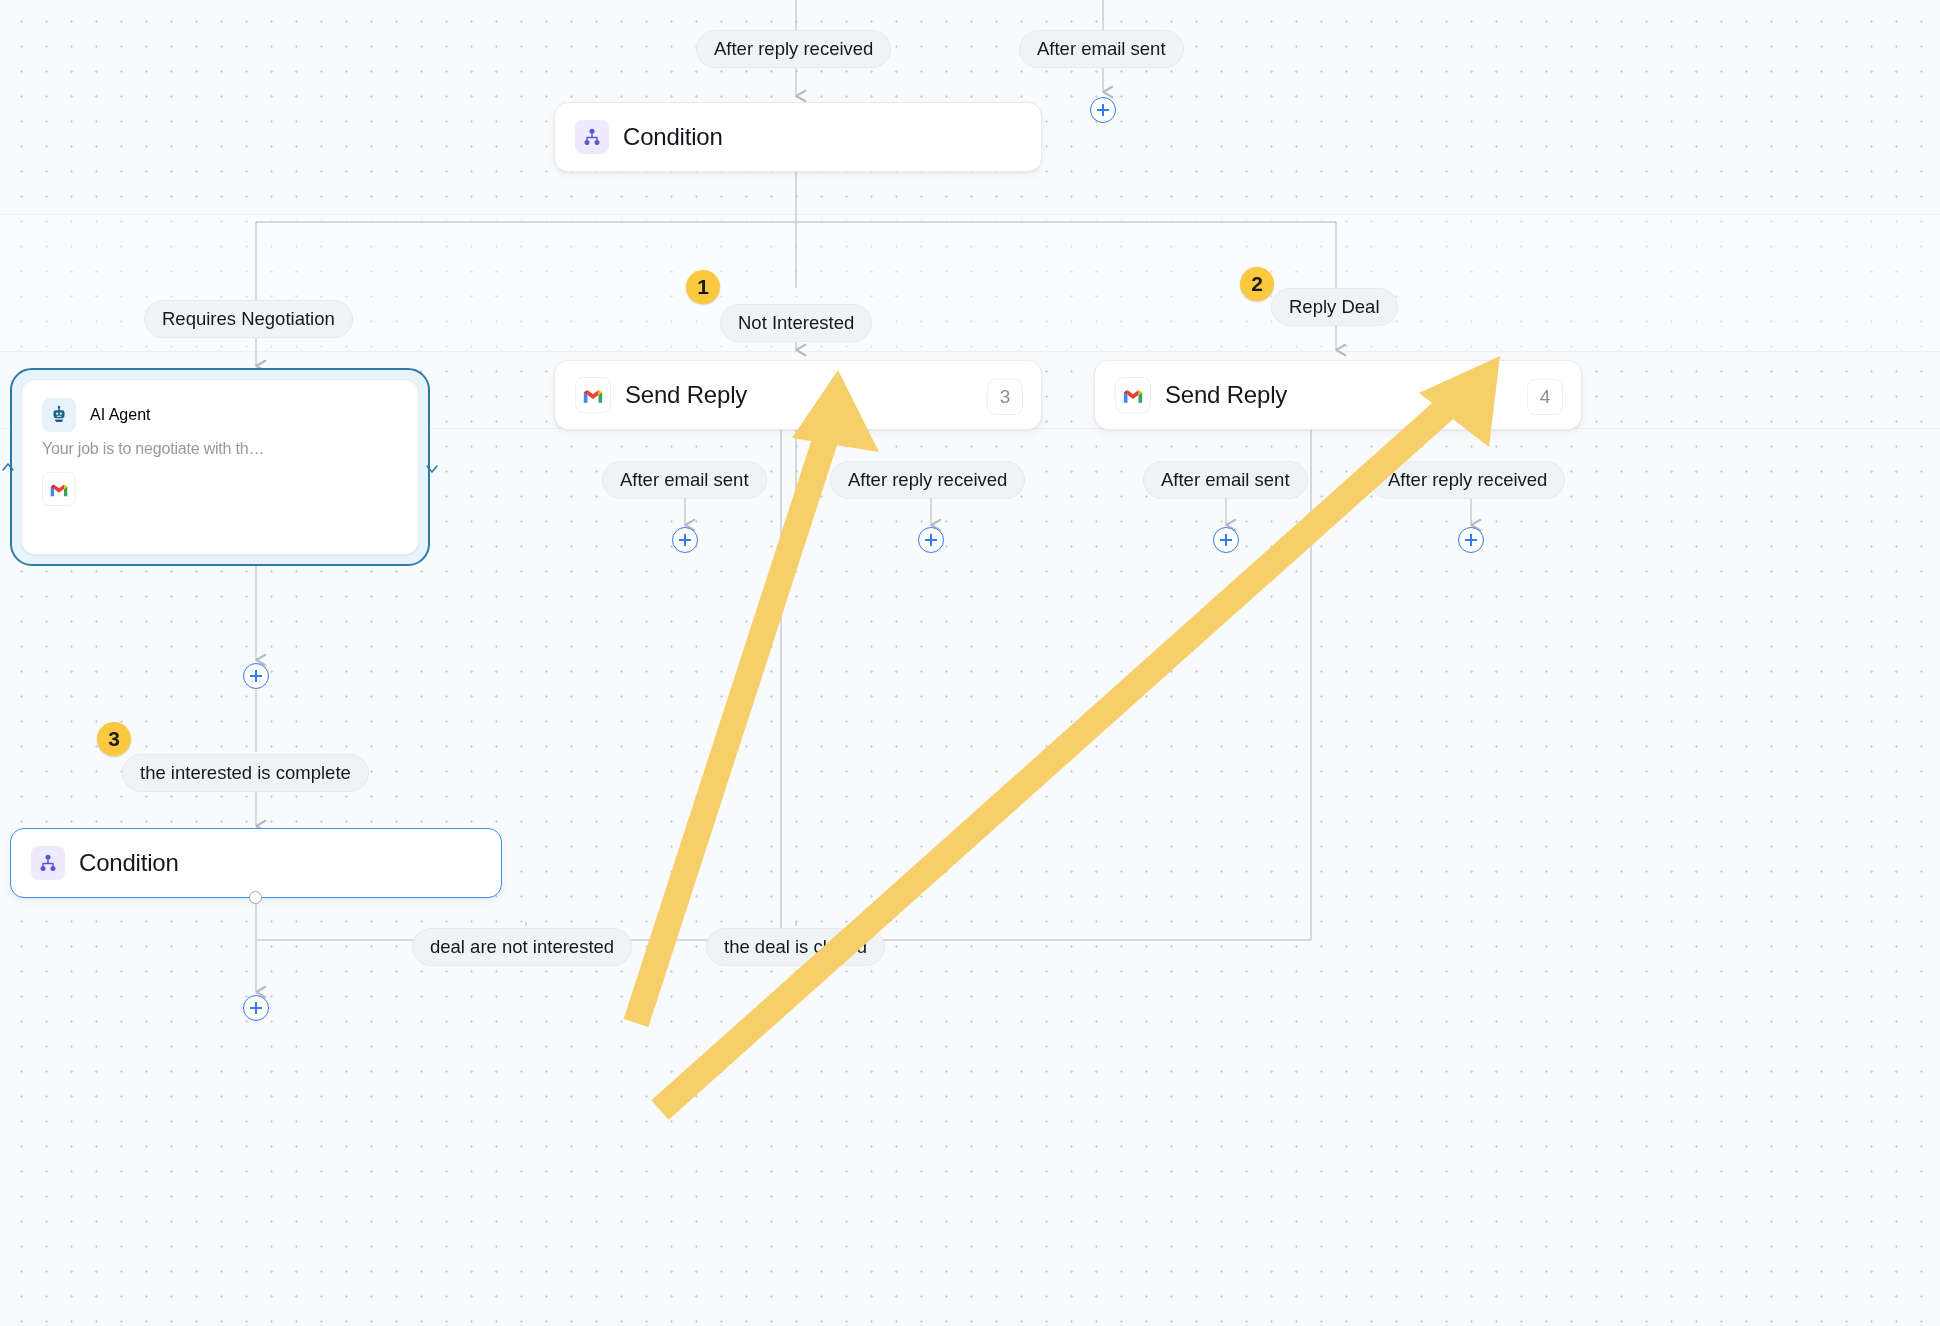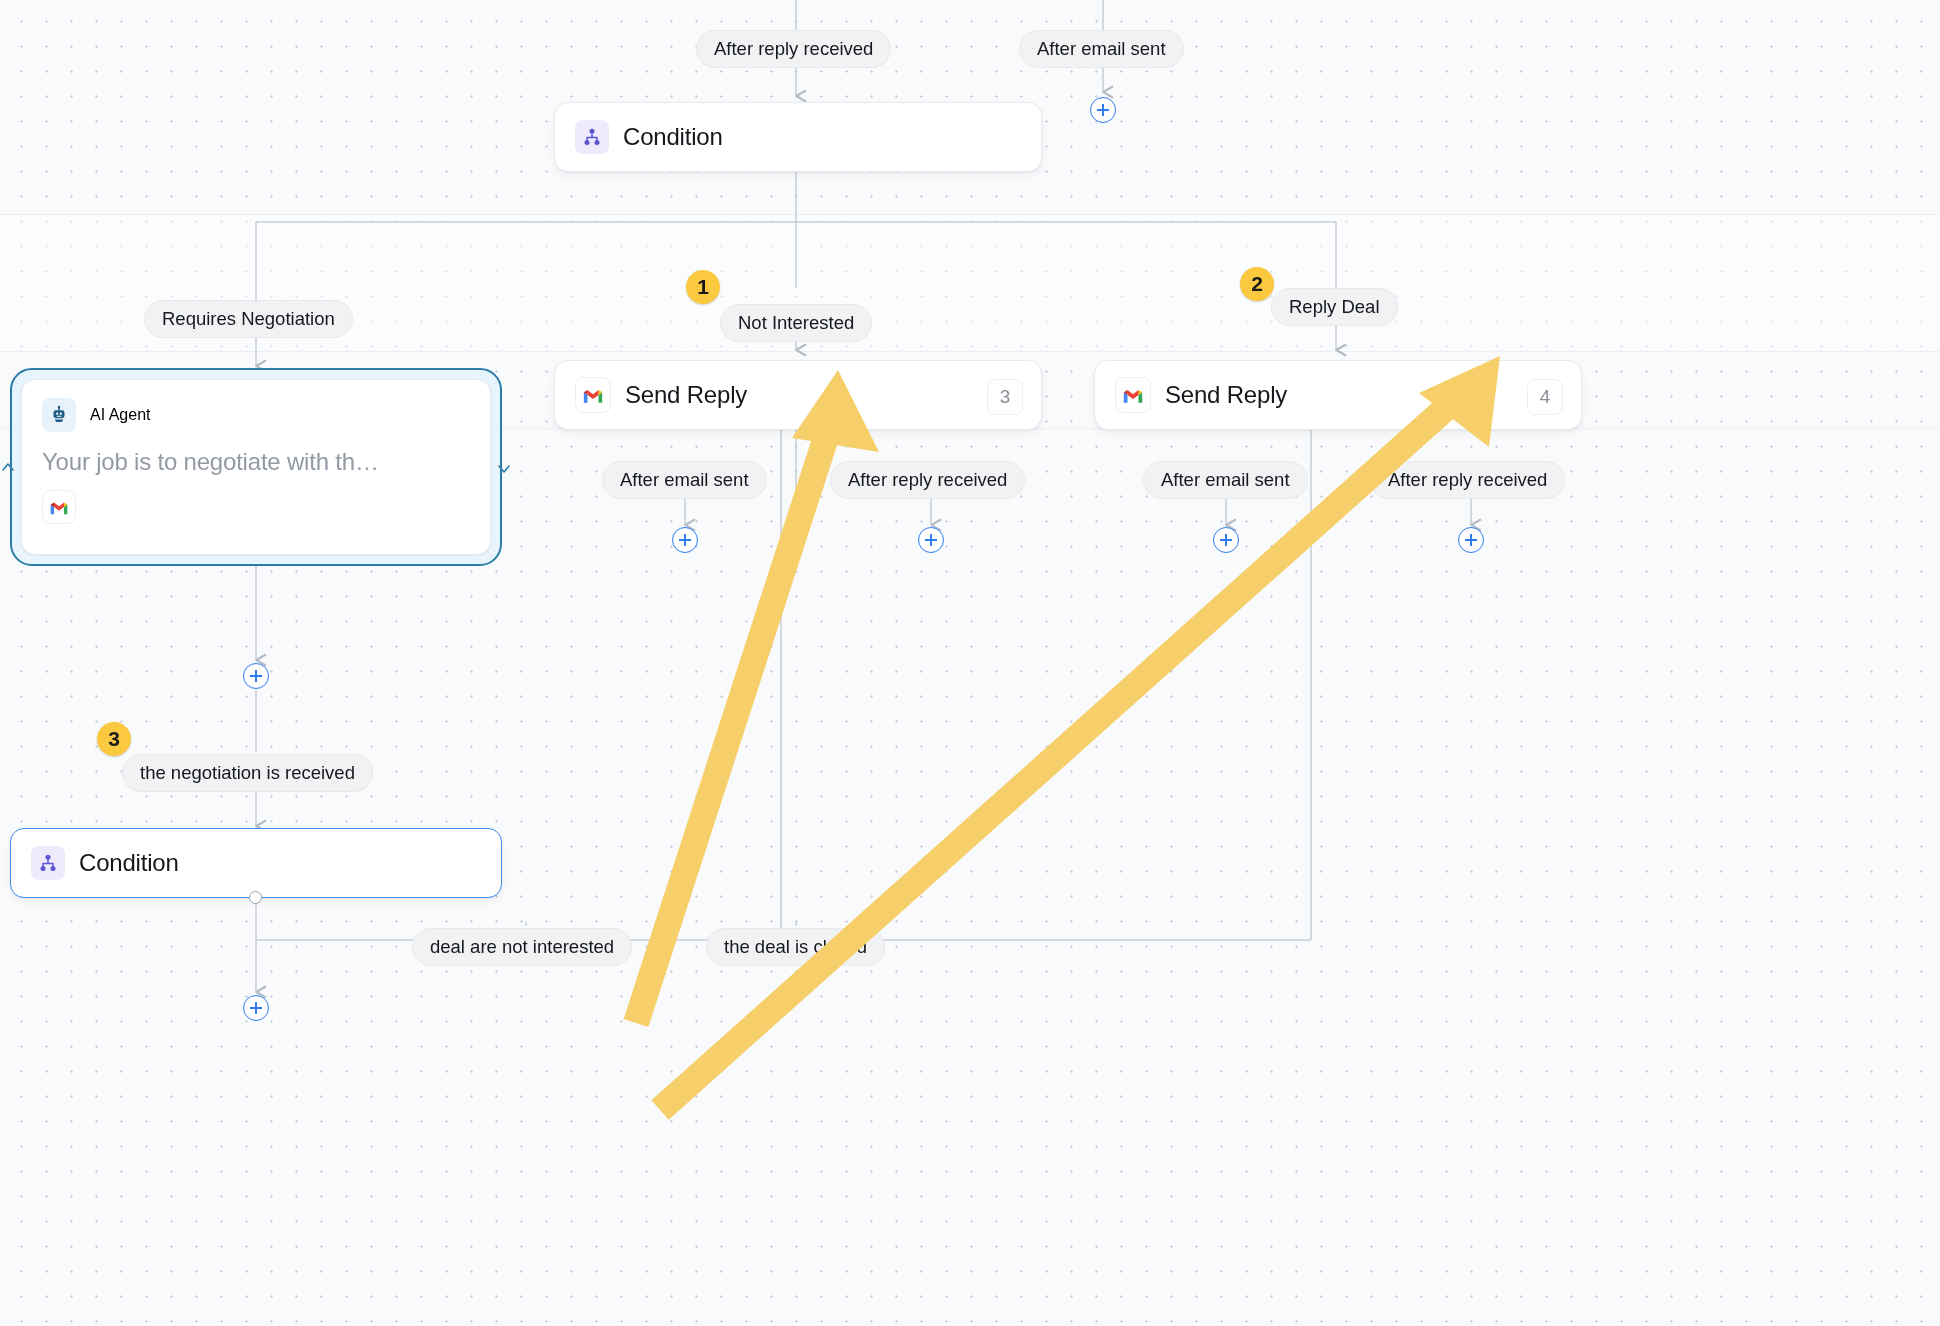--- a/index.html
+++ b/index.html
@@ -116,22 +116,22 @@
     border: 1px solid #e8eaee;
     border-radius: 14px;
     width: 100%;
     height: 100%;
     box-sizing: border-box;
     padding: 18px 20px 16px 20px;
     box-shadow: 0 1px 2px rgba(16,24,40,0.05);
   }
   .agent-head { display: flex; align-items: center; }
   .agent-desc {
-    margin-top: 16px;
-    font-size: 24px;
+    margin-top: 8px;
+    font-size: 16px;
     color: #939aa4;
     letter-spacing: -0.2px;
     white-space: nowrap;
     overflow: hidden;
   }
   .agent-tools { margin-top: 14px; display: flex; gap: 8px; }
   .tool-chip {
     width: 32px; height: 32px;
     border: 1px solid #edeff2;
     border-radius: 8px;
@@ -284,21 +284,21 @@
   <div class="pill" style="left:1271px; top:288px;">Reply Deal</div>
 
   <div class="pill" style="left:602px; top:461px;">After email sent</div>
 
   <div class="pill" style="left:830px; top:461px;">After reply received</div>
 
   <div class="pill" style="left:1143px; top:461px;">After email sent</div>
 
   <div class="pill" style="left:1370px; top:461px;">After reply received</div>
 
-  <div class="pill" style="left:122px; top:754px;">the negotiation is received</div>
+  <div class="pill" style="left:122px; top:754px;">the interested is complete</div>
 
   <div class="pill" style="left:412px; top:928px;">deal are not interested</div>
 
   <div class="pill" style="left:706px; top:928px;">the deal is closed</div>
 
   <div class="node" style="left:554px; top:102px; width:488px; height:70px;">
     <span class="node-icon icon-condition">
       <svg width="20" height="20" viewBox="0 0 20 20" fill="none">
         <circle cx="10" cy="4.2" r="2.5" fill="#5b55cf"></circle>
         <circle cx="5" cy="15.6" r="2.5" fill="#5b55cf"></circle>
@@ -332,21 +332,21 @@
         <path d="M18 17V8.4l4-3V17a.8.8 0 0 1-.8 0H18z" fill="#34a853"></path>
         <path d="M2 5.4 6 8.4V3.1L2 5.4z" fill="#c5221f"></path>
         <path d="M22 5.4 18 8.4V3.1l4 2.3z" fill="#fbbc04"></path>
         <path d="M6 3.1 12 7.6 18 3.1v5.3L12 12.9 6 8.4V3.1z" fill="#ea4335"></path>
       </svg>
     </span>
     <span class="node-title">Send Reply</span>
     <span class="count-chip" style="right:18px; top:18px;">4</span>
   </div>
 
-  <div class="node-selected-wrap" style="left:10px; top:368px; width:492px; height:198px;">
+  <div class="node-selected-wrap" style="left:10px; top:368px; width:420px; height:198px;">
     <div class="inner-card">
       <div class="agent-head">
         <span class="node-icon icon-agent">
           <svg width="20" height="20" viewBox="0 0 20 20">
             <rect x="4.5" y="5.2" width="11" height="8" rx="2.4" fill="#1f5f86"></rect>
             <rect x="7.1" y="7.6" width="2.1" height="2.1" rx="0.6" fill="#e8f2fa"></rect>
             <rect x="10.8" y="7.6" width="2.1" height="2.1" rx="0.6" fill="#e8f2fa"></rect>
             <rect x="7.6" y="10.8" width="4.8" height="1" rx="0.5" fill="#e8f2fa"></rect>
             <path d="M10 2.2v3" stroke="#1f5f86" stroke-width="1.5" stroke-linecap="round"></path>
             <circle cx="10" cy="2" r="1.25" fill="#1f5f86"></circle>

